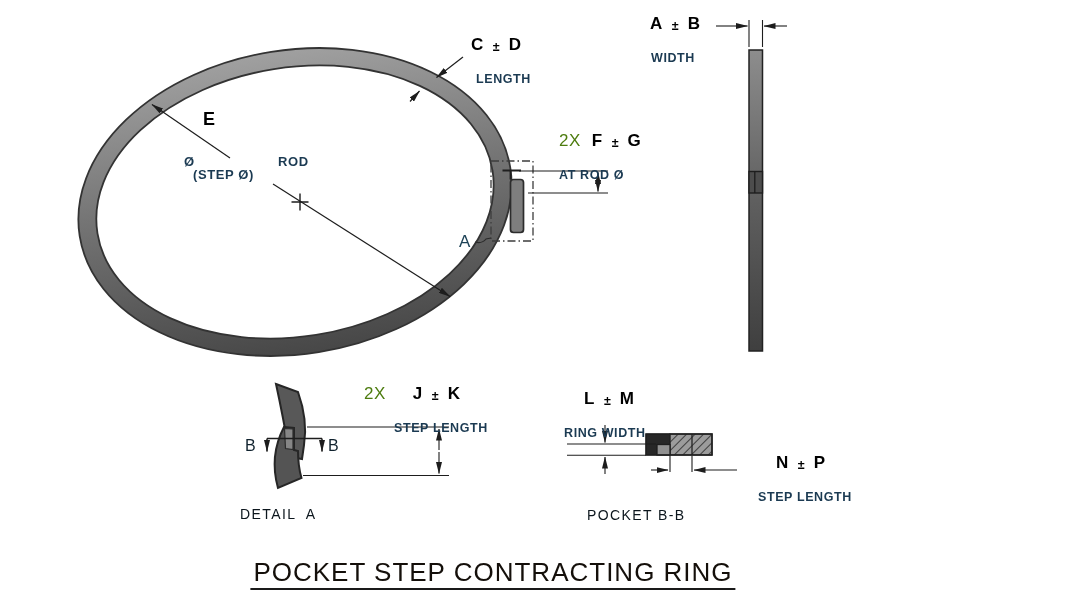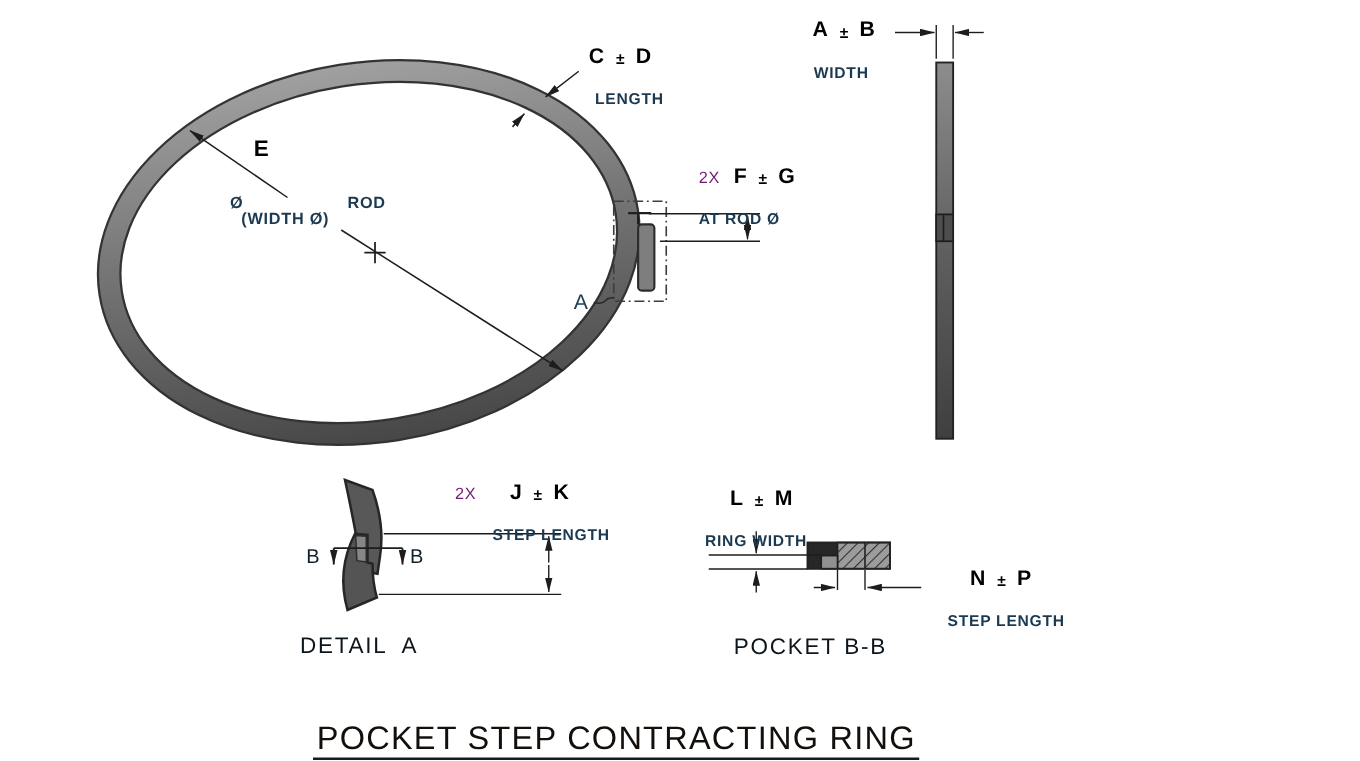--- a/index.html
+++ b/index.html
@@ -16,27 +16,27 @@
     position:relative;width:1088px;height:609px;background:var(--background);
     font-family:"Liberation Sans","DejaVu Sans",sans-serif;overflow:hidden;
   }
   #drawing{position:absolute;left:0;top:0;}
   .txt{position:absolute;white-space:pre;line-height:1;}
   
   .dim{position:absolute;}
   .dim-row{display:flex;align-items:baseline;line-height:1;}
   .dl{font-weight:bold;font-size:17px;color:var(--dim-text);letter-spacing:.5px;}
   .pm{font-weight:bold;font-size:12.5px;color:var(--dim-text);margin:0 9px;position:relative;top:1px;}
-  .pfx{font-size:13px;color:#701a75;letter-spacing:.5px;}
+  .pfx{font-size:17px;color:#4d7c0f;letter-spacing:.5px;}
   .dim-sub{font-weight:bold;font-size:12.5px;color:var(--sub-label-text);letter-spacing:.6px;margin-top:20px;line-height:1;}
   .big-letter{font-weight:bold;font-size:18px;color:var(--dim-text);}
   .mid-label{font-weight:bold;font-size:13px;color:var(--sub-label-text);letter-spacing:.6px;}
   .callout{font-size:17px;color:var(--callout-text);}
   .section-marker{font-size:16px;color:#10222e;}
-  .caption{font-size:18px;color:var(--caption-text);letter-spacing:1.4px;}
+  .caption{font-size:14px;color:var(--caption-text);letter-spacing:1.4px;}
   .title{
     font-size:26px;color:var(--title-text);letter-spacing:1px;
     border-bottom:2.5px solid #1a1a1a;padding:0 3px 3px 3px;transform:translateX(-50%);
   }
 </style>
 </head>
 <body>
 
 <div id="canvas">
 
@@ -152,21 +152,21 @@
       <span class="pm">±</span>
       <span class="dl">D</span>
     </div>
     <div class="dim-sub" style="margin-left:5px">LENGTH</div>
   </div>
 
   <span class="txt big-letter" style="left:203px;top:110px">E</span>
 
   <span class="txt mid-label" style="left:184px;top:155px">Ø</span>
   <span class="txt mid-label" style="left:278px;top:155px">ROD</span>
-  <span class="txt mid-label" style="left:193px;top:168px">(WIDTH Ø)</span>
+  <span class="txt mid-label" style="left:193px;top:168px">(STEP Ø)</span>
 
   <div class="dim" style="left:559px;top:132px">
     <div class="dim-row">
       <span class="pfx" style="margin-right:11px">2X</span>
       <span class="dl">F</span>
       <span class="pm">±</span>
       <span class="dl">G</span>
     </div>
     <div class="dim-sub">AT ROD Ø</div>
   </div>
@@ -210,15 +210,15 @@
     <div class="dim-row" style="margin-left:18px">
       <span class="dl">N</span>
       <span class="pm">±</span>
       <span class="dl">P</span>
     </div>
     <div class="dim-sub">STEP LENGTH</div>
   </div>
 
   <span class="txt caption" style="left:587px;top:508px">POCKET B-B</span>
 
-  <span class="txt title" style="left:493px;top:577px">POCKET STEP CONTRACTING RING</span>
+  <span class="txt title" style="left:493px;top:559px">POCKET STEP CONTRACTING RING</span>
 
 </div>
 
 </body></html>

